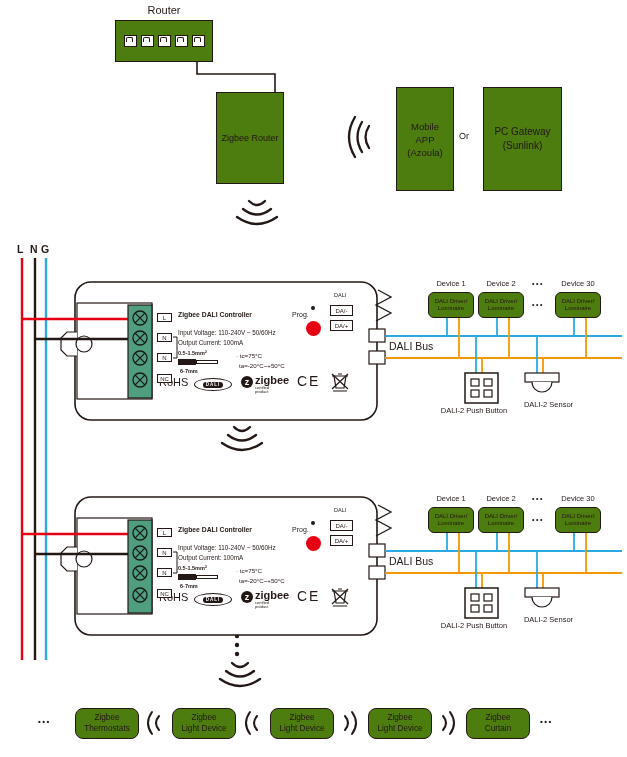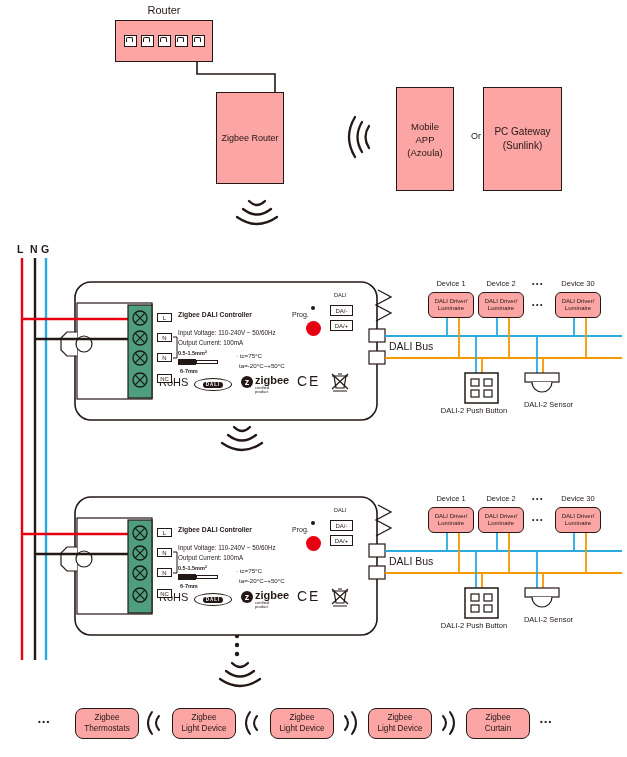--- a/index.html
+++ b/index.html
@@ -1,19 +1,19 @@
 <!DOCTYPE html>
 <html><head>
 <meta charset="utf-8">
 <style>
   html,body{margin:0;padding:0;background:#fff;}
   #canvas{position:relative;width:627px;height:757px;background:#fff;overflow:hidden;
           font-family:"Liberation Sans", sans-serif;color:#231815;}
   .abs{position:absolute;}
-  .box{position:absolute;border:1.5px solid #231815;background:#fca5a5;display:flex;
+  .box{position:absolute;border:1.5px solid #231815;background:#4d7c0f;display:flex;
        align-items:center;justify-content:center;text-align:center;box-sizing:border-box;}
   .rbox{border-radius:8px;}
   .prel{white-space:pre-line;}
   .lbl{position:absolute;color:#231815;}
   .ctr{text-align:center;}
   svg{display:block;}
   #gsvg{position:absolute;left:0;top:0;z-index:0;pointer-events:none;}
   .dali-section{position:absolute;left:0;top:278px;width:627px;height:152px;z-index:1;}
   .sec-svg{position:absolute;left:0;top:0;}
   .port{width:13px;height:12px;border:1.5px solid #231815;position:relative;box-sizing:border-box;background:#fff;}
@@ -100,21 +100,21 @@
     <div class="port"></div>
     <div class="port"></div>
   </div>
 
   <div class="box" style="left:216px;top:92px;width:68px;height:92px;z-index:2;font-size:9px;white-space:nowrap;">Zigbee Router</div>
 
   <div class="box prel" style="left:396px;top:87px;width:58px;height:104px;z-index:2;font-size:9.5px;line-height:13px;">Mobile
 APP
 (Azoula)</div>
 
-  <div class="lbl" style="left:459px;top:131px;width:22px;font-size:9px;text-align:right;">Or</div>
+  <div class="lbl" style="left:459px;top:131px;width:22px;font-size:9px;text-align:left;">Or</div>
 
   <div class="box prel" style="left:483px;top:87px;width:79px;height:104px;z-index:2;font-size:10px;line-height:14px;">PC Gateway
 (Sunlink)</div>
 
   <div class="lbl" style="left:17px;top:243px;font-size:10.5px;font-weight:600;">L</div>
   <div class="lbl" style="left:30px;top:243px;font-size:10.5px;font-weight:600;">N</div>
   <div class="lbl" style="left:41px;top:243px;font-size:10.5px;font-weight:600;">G</div>
 
   <div class="dali-section">
     <svg class="sec-svg" width="627" height="152" viewBox="0 0 627 152">

